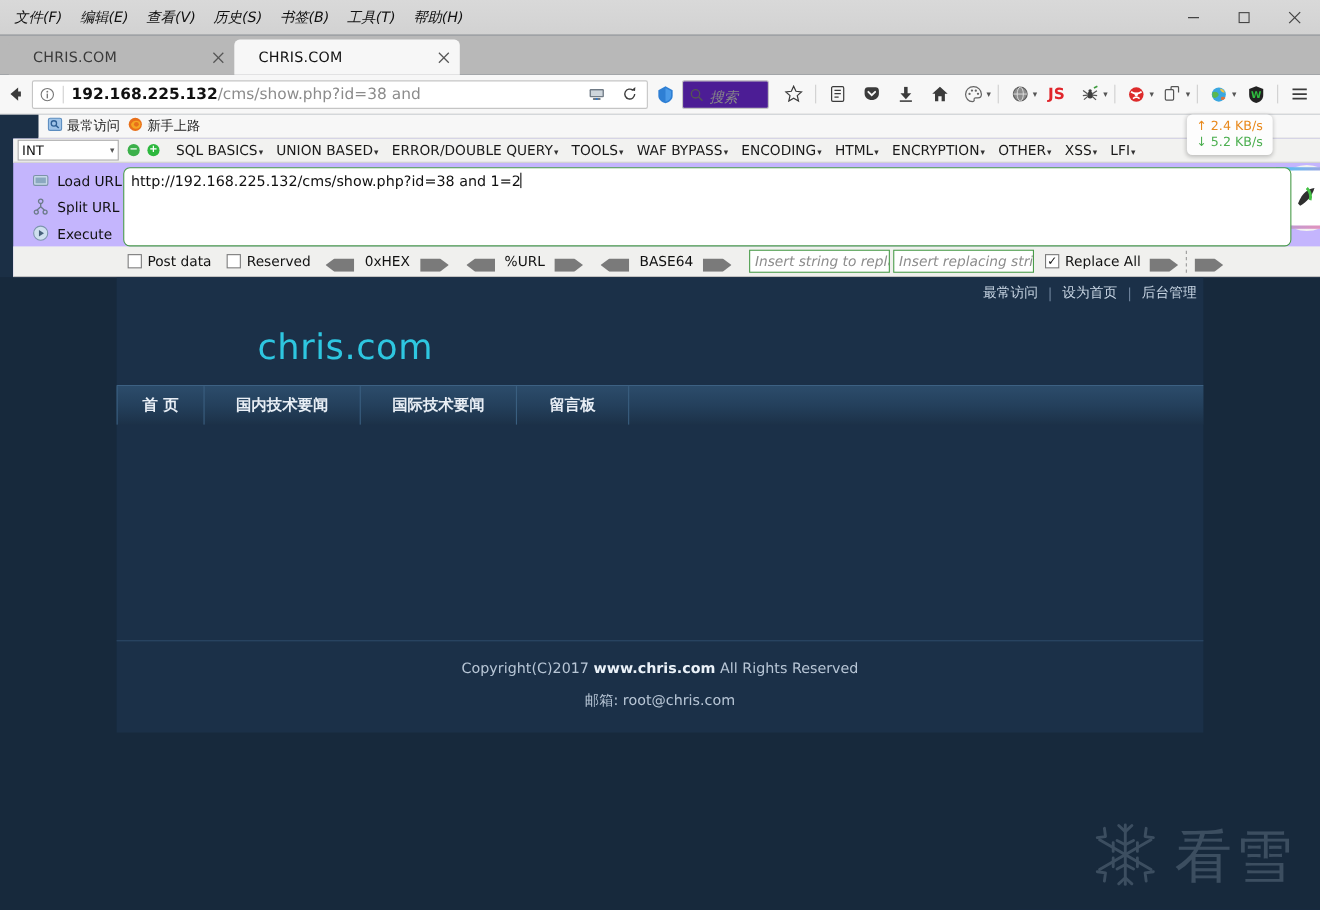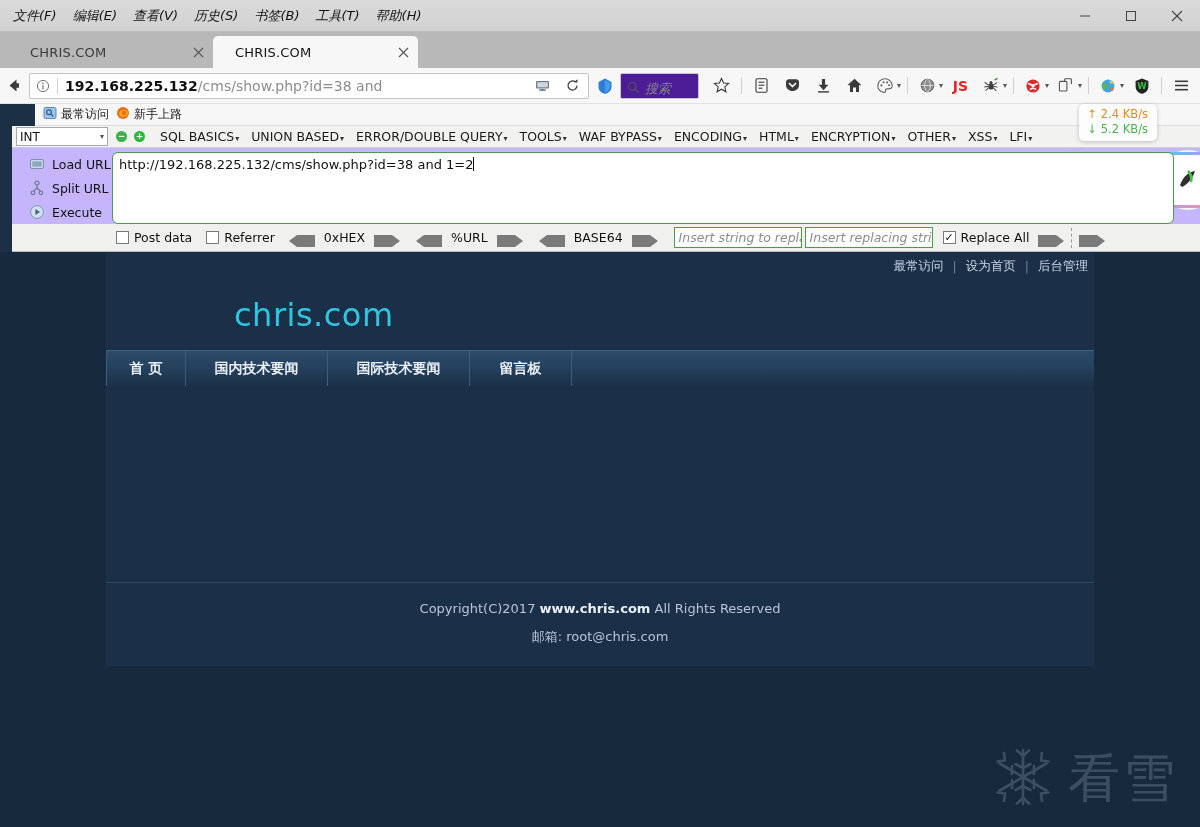--- a/index.html
+++ b/index.html
@@ -527,21 +527,21 @@
     <div class="hb-textarea"><span>http://192.168.225.132/cms/show.php?id=38 and 1=2</span><span class="caret-bar"></span></div>
   </div>
 
   <div class="hb-opts">
     <div class="chk">
       <span class="chkbox"></span>
       <span>Post data</span>
     </div>
     <div class="chk">
       <span class="chkbox"></span>
-      <span>Referrer</span>
+      <span>Reserved</span>
     </div>
 
     <div class="arrbtn-group">
       <span class="arrL">
         <svg width="26" height="12" viewBox="0 0 26 12">
             <path d="M8 0 L26 0 L26 12 L8 12 L0 6 Z" fill="#7a7a7a"></path>
           </svg>
       </span>
       <span class="arrlabel">0xHEX</span>
       <span class="arrR">

